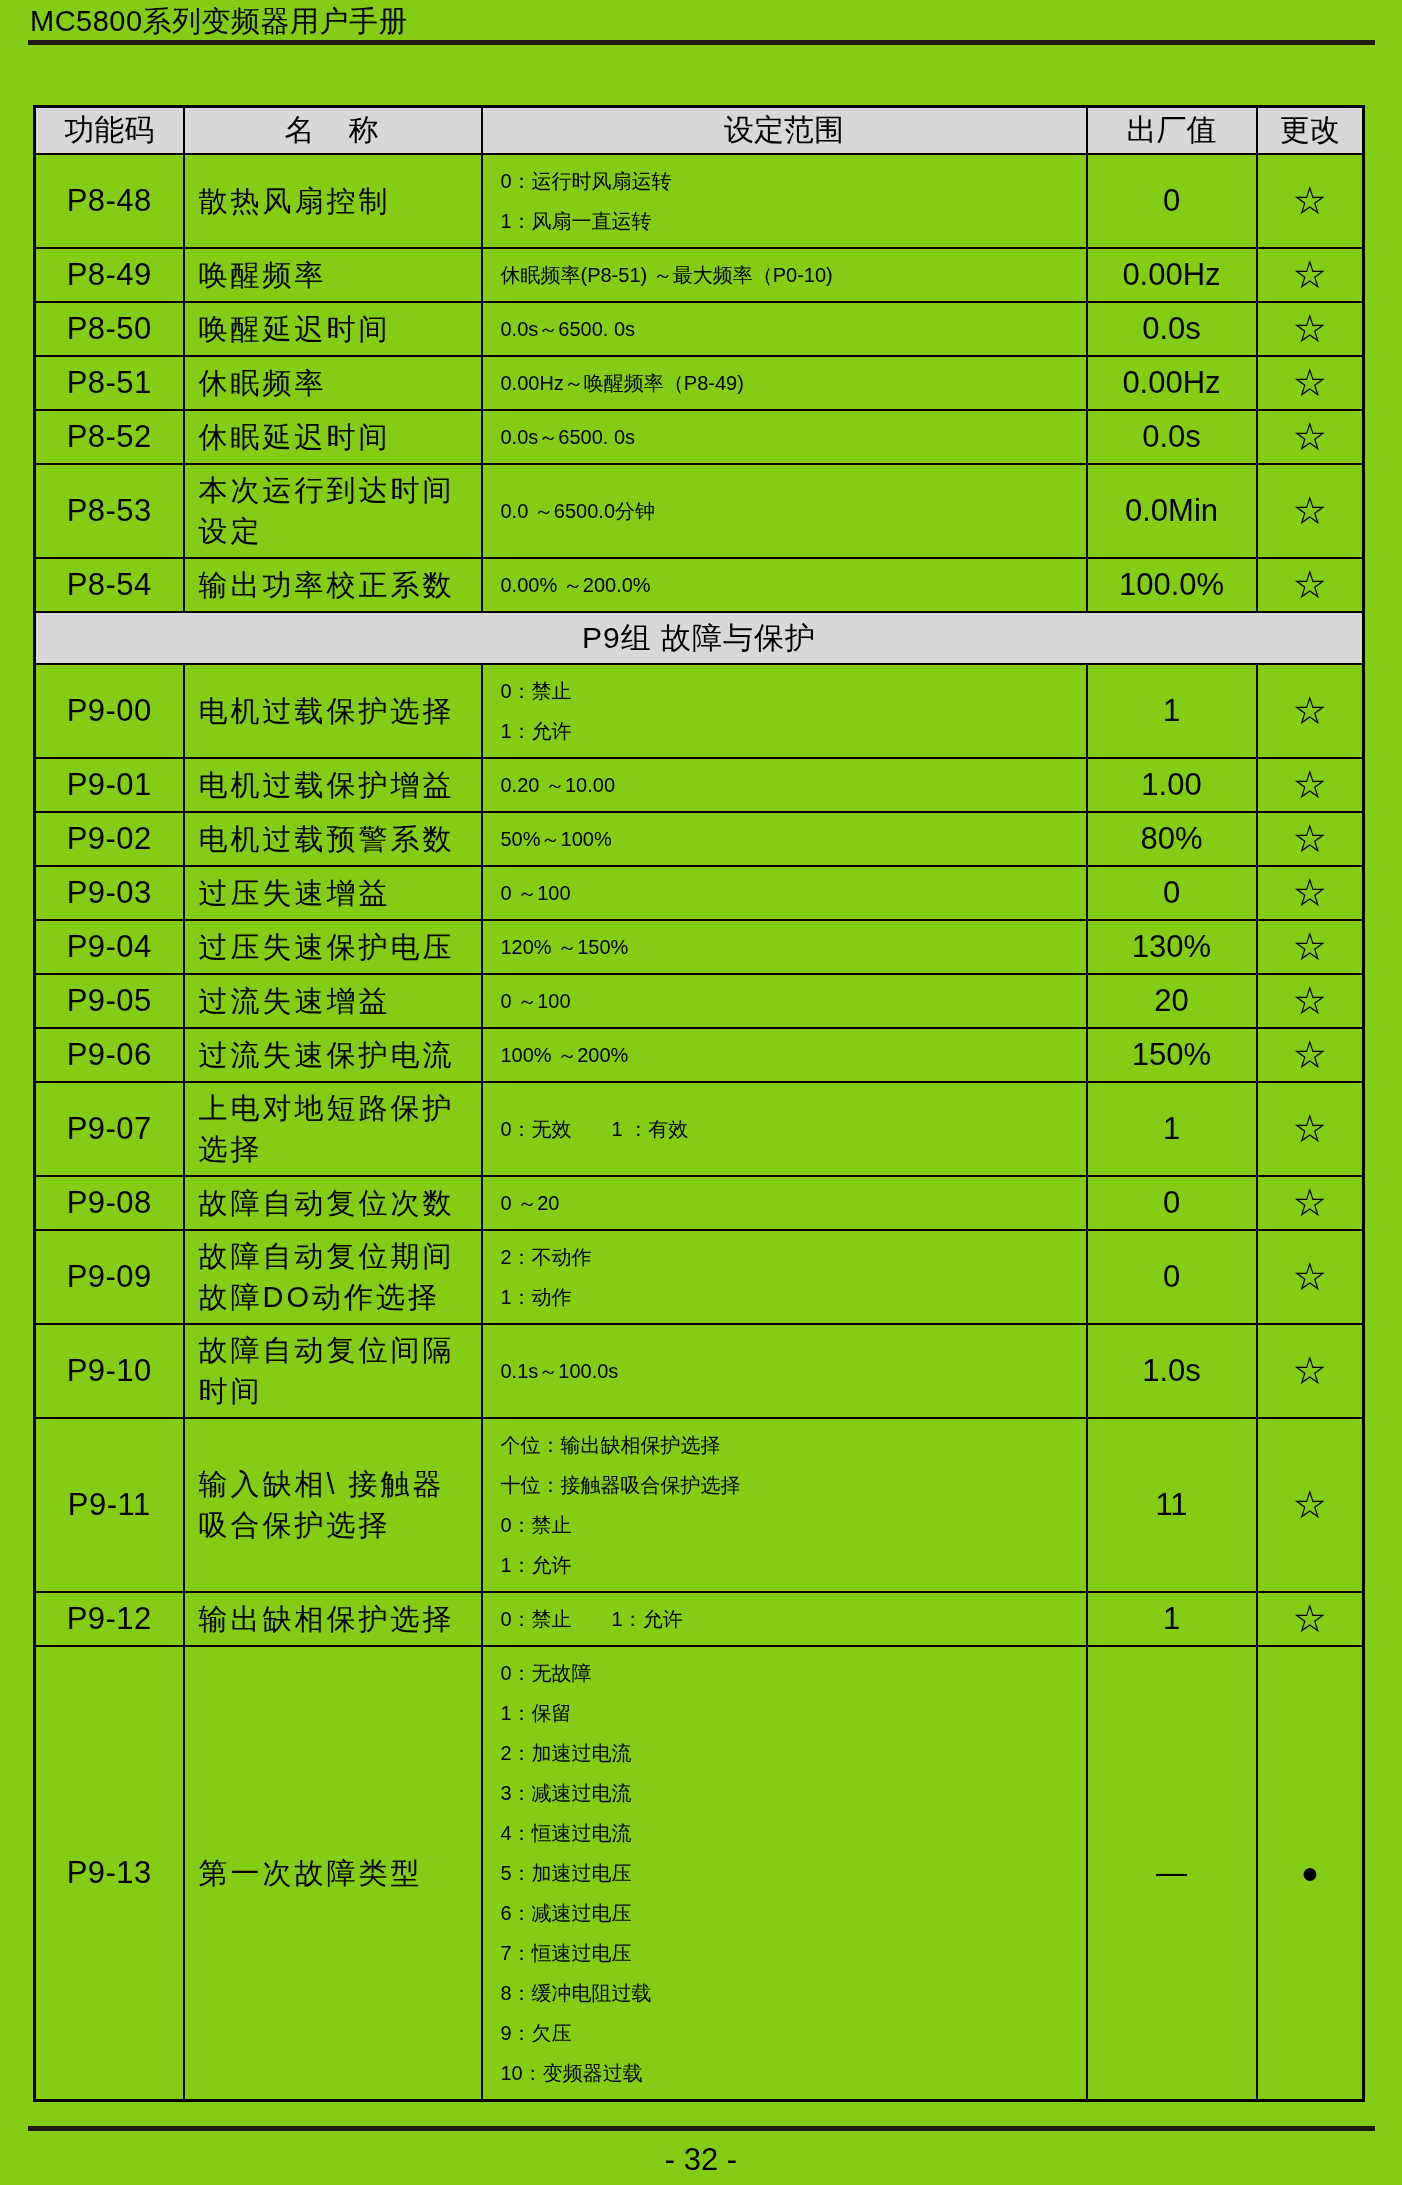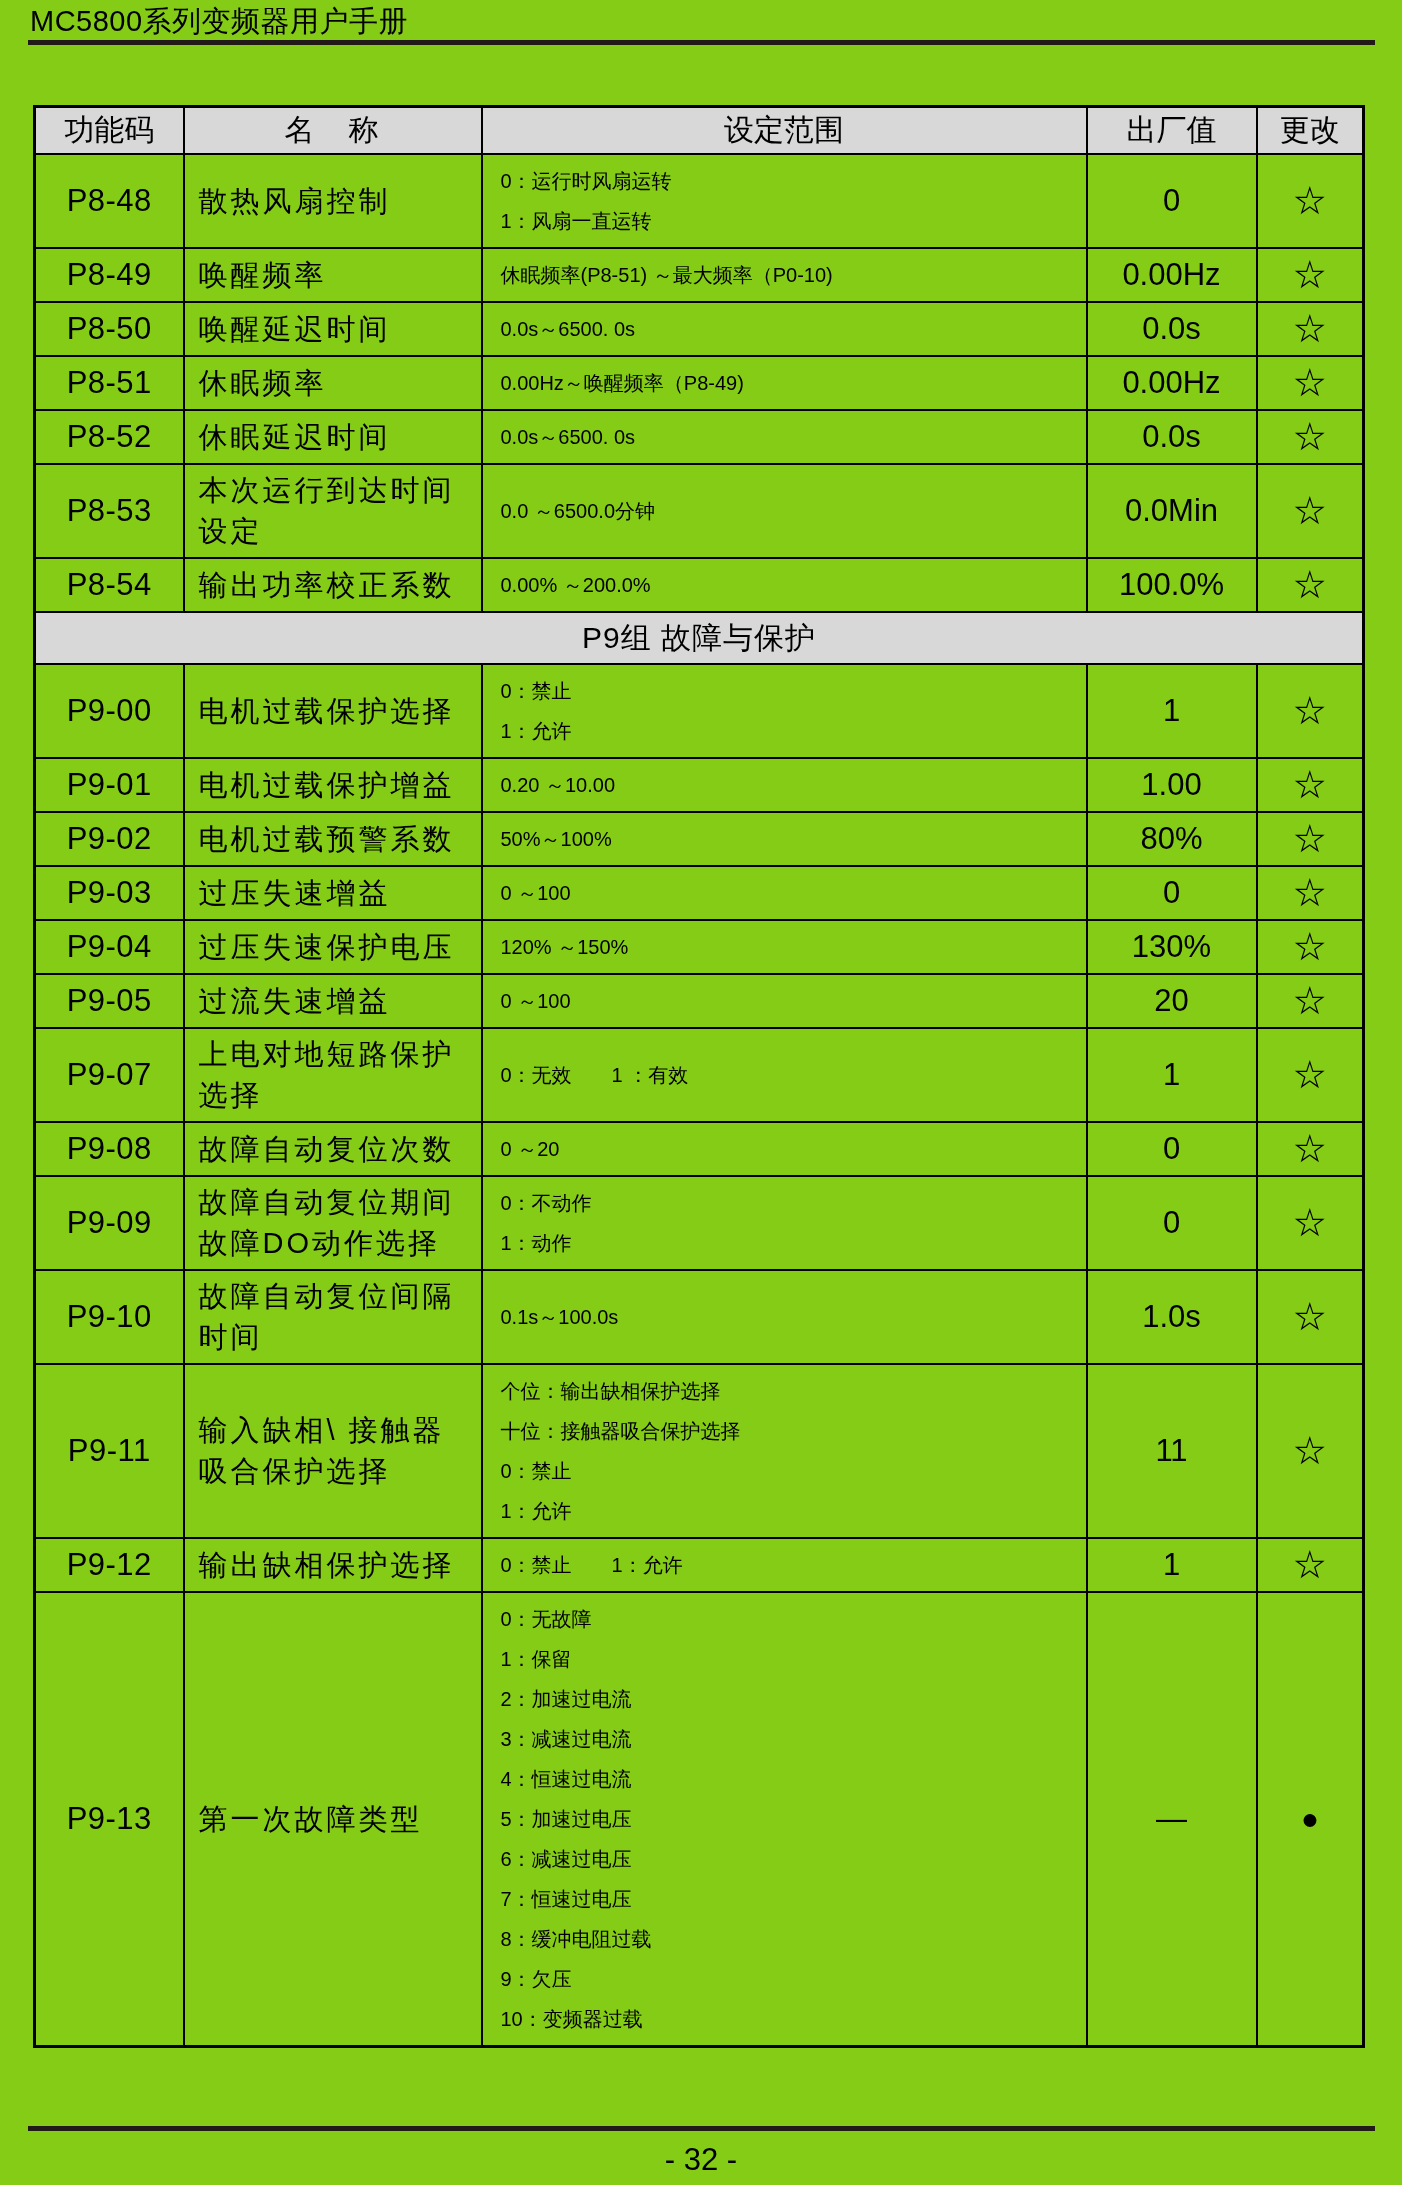--- a/index.html
+++ b/index.html
@@ -255,20 +255,29 @@
         <tr class="param-row">
           <td class="code-cell">P9-05</td>
           <td class="name-cell">过流失速增益</td>
           <td class="range-cell">
             <div class="range-line">0 ～100</div>
           </td>
           <td class="default-cell">20</td>
           <td class="change-cell">☆</td>
         </tr>
         <tr class="param-row">
+          <td class="code-cell">P9-06</td>
+          <td class="name-cell">过流失速保护电流</td>
+          <td class="range-cell">
+            <div class="range-line">100% ～200%</div>
+          </td>
+          <td class="default-cell">150%</td>
+          <td class="change-cell">☆</td>
+        </tr>
+        <tr class="param-row">
           <td class="code-cell">P9-07</td>
           <td class="name-cell">上电对地短路保护选择</td>
           <td class="range-cell">
             <div class="range-line">0：无效　　1 ：有效</div>
           </td>
           <td class="default-cell">1</td>
           <td class="change-cell">☆</td>
         </tr>
         <tr class="param-row">
           <td class="code-cell">P9-08</td>
@@ -276,21 +285,21 @@
           <td class="range-cell">
             <div class="range-line">0 ～20</div>
           </td>
           <td class="default-cell">0</td>
           <td class="change-cell">☆</td>
         </tr>
         <tr class="param-row">
           <td class="code-cell">P9-09</td>
           <td class="name-cell">故障自动复位期间故障DO动作选择</td>
           <td class="range-cell">
-            <div class="range-line">0：不动作</div>
+            <div class="range-line">2：不动作</div>
             <div class="range-line">1：动作</div>
           </td>
           <td class="default-cell">0</td>
           <td class="change-cell">☆</td>
         </tr>
         <tr class="param-row">
           <td class="code-cell">P9-10</td>
           <td class="name-cell">故障自动复位间隔时间</td>
           <td class="range-cell">
             <div class="range-line">0.1s～100.0s</div>

